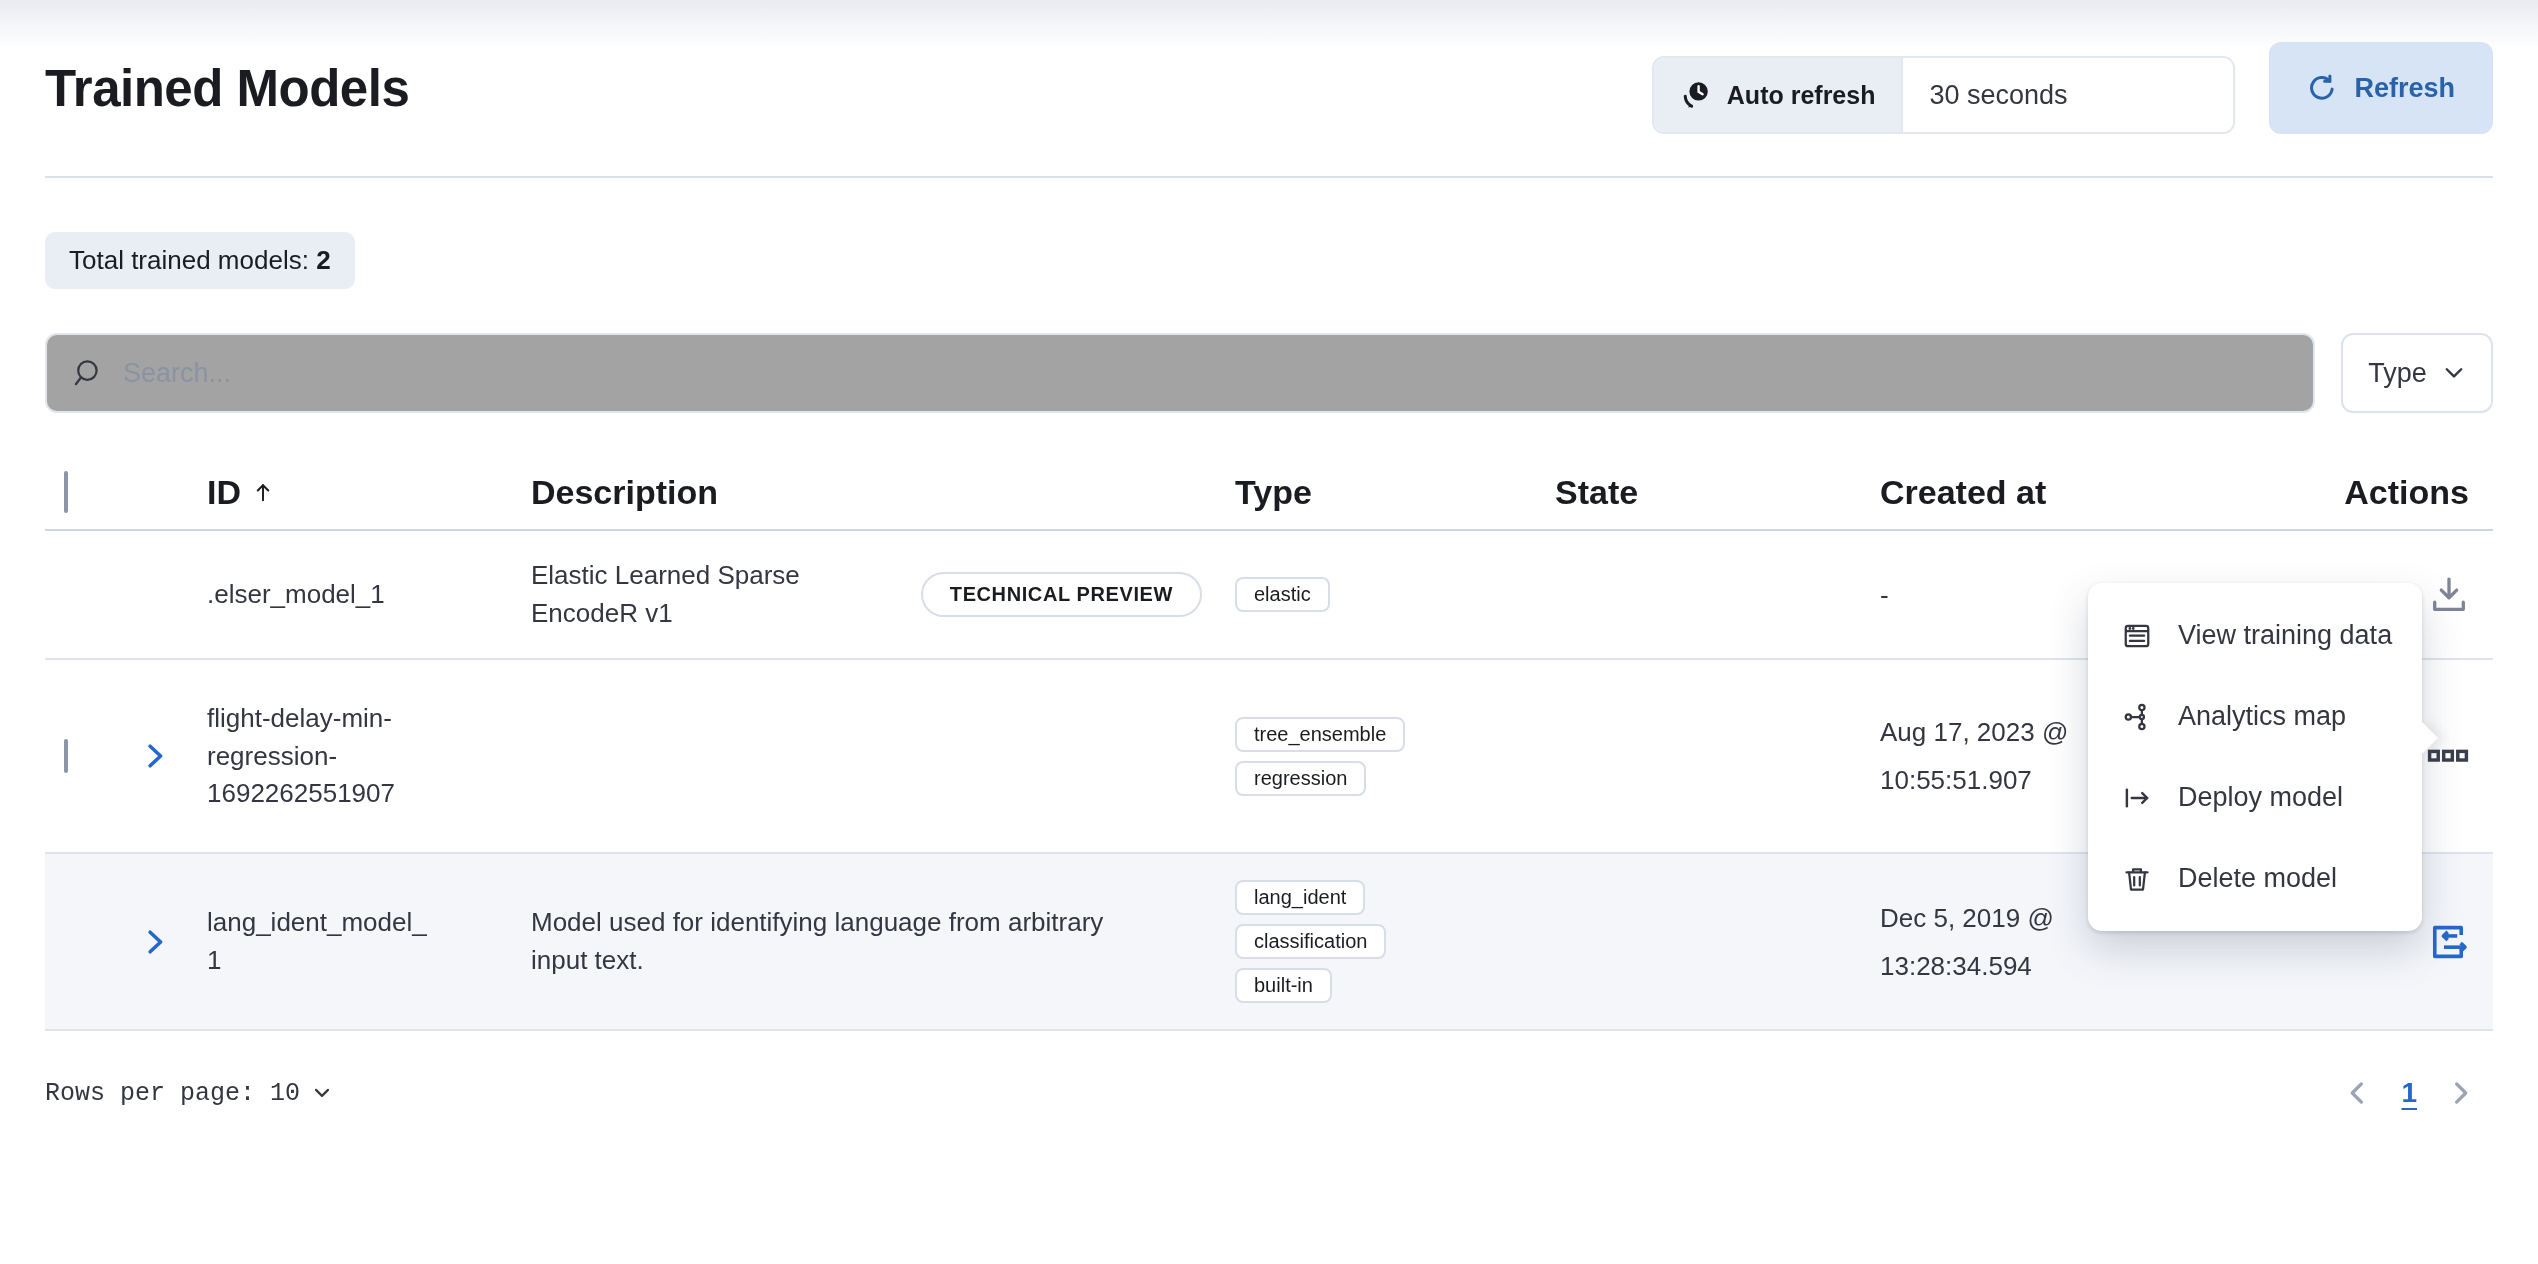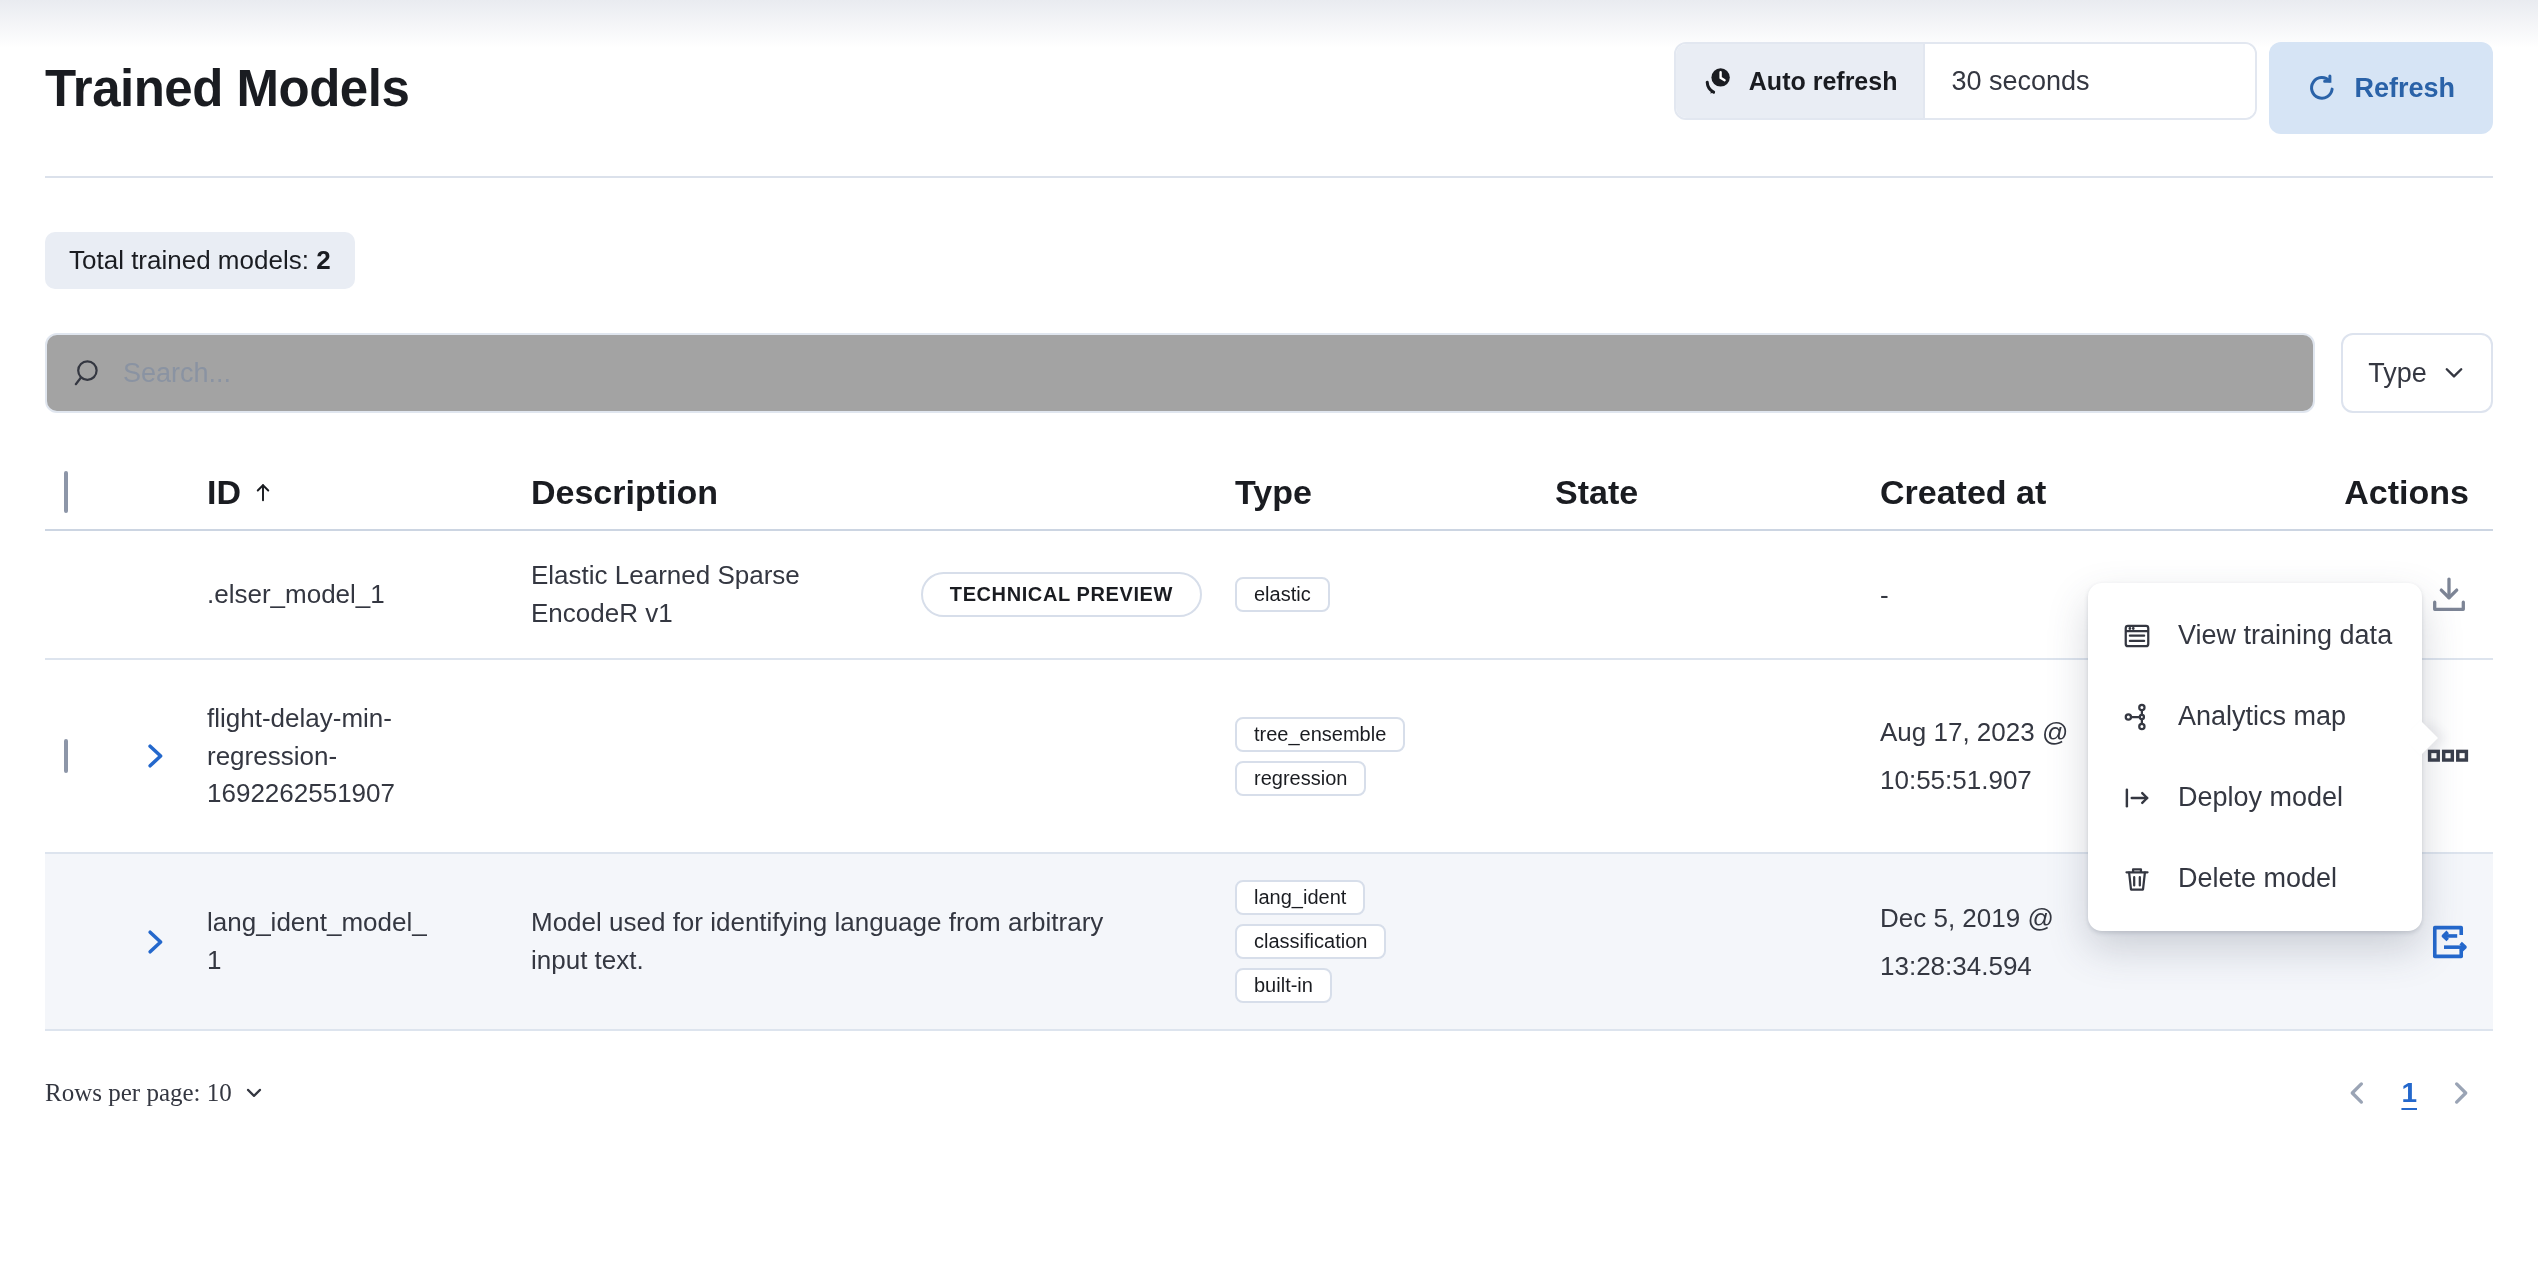--- a/index.html
+++ b/index.html
@@ -5,21 +5,21 @@
   * { margin:0; padding:0; box-sizing:border-box; }
   html,body { width:2538px; height:1264px; background:#fff; font-family:"Liberation Sans",sans-serif; color:var(--text,#343741); }
   body { position:relative; overflow:hidden; }
   body::before { content:""; position:absolute; top:0; left:0; width:2538px; height:48px;
     background:linear-gradient(to bottom,#e9ebf0, rgba(255,255,255,0)); pointer-events:none; }
   .page { padding:0 45px; position:relative; }
 
   
   .hdr { display:flex; justify-content:space-between; align-items:center; padding-top:42px; }
   h1 { font-size:51px; font-weight:800; color:var(--title-text,#1a1c21); letter-spacing:-0.5px; }
-  .hdr-right { display:flex; align-items:flex-start; gap:12px; }
+  .hdr-right { display:flex; align-items:flex-end; gap:34px; }
   .refresh-group { display:flex; align-items:stretch; height:78px; border:2px solid #e2e7f0; border-radius:12px; overflow:hidden; background:#fff; }
   .rg-prepend { display:flex; align-items:center; gap:15px; padding:0 26px; background:var(--badge-bg,#e9edf4); font-weight:700; font-size:25px; color:var(--title-text,#1a1c21); border-right:2px solid #e2e7f0; }
   .rg-input { border:none; outline:none; width:330px; padding:0 26px; font-size:27px; font-family:inherit; color:var(--text,#343741); background:#fff; }
   .btn-refresh { display:flex; align-items:center; gap:17px; height:92px; padding:0 38px; border:none; border-radius:12px;
     background:var(--primary-btn-bg,#d6e4f5); color:var(--primary-btn-text,#2a62a8); font-size:27px; font-weight:700; font-family:inherit; cursor:pointer; }
   hr.top-rule { border:none; border-top:2px solid #dbe1eb; margin-top:42px; }
 
   
   .total-badge { display:inline-block; margin-top:54px; padding:13px 24px; background:var(--badge-bg,#e9edf4); border-radius:10px; font-size:26px; color:var(--title-text,#1a1c21); }
   .total-badge b { font-weight:700; }
@@ -54,21 +54,21 @@
   .tag { padding:4px 17px; border:2px solid #d7deea; border-radius:8px; background:#fff; font-size:20px; color:var(--title-text,#1a1c21); }
   .created { max-width:226px; line-height:1.85; overflow-wrap:break-word; }
   .act-cell { display:flex; justify-content:flex-end; padding-right:22px; }
 
   .checkbox { width:34px; height:34px; border-radius:8px; border:2px solid #8d96a8; background:#fff; cursor:pointer; }
   .checkbox.disabled { border:none; background:#d3dbe6; cursor:default; }
   .expand-btn { background:none; border:none; cursor:pointer; display:flex; align-items:center; padding:0; }
 
   
   .foot { display:flex; justify-content:space-between; align-items:center; margin-top:46px; }
-  .rpp { display:flex; align-items:center; gap:12px; background:none; border:none; font-family:Liberation Serif, serif; font-size:25px; color:var(--text,#343741); cursor:pointer; }
+  .rpp { display:flex; align-items:center; gap:12px; background:none; border:none; font-family:Liberation Mono, monospace; font-size:25px; color:var(--text,#343741); cursor:pointer; }
   .pager { display:flex; align-items:center; gap:30px; padding-right:18px; }
   .pg-arrow { background:none; border:none; cursor:pointer; display:flex; align-items:center; }
   .pg-num { font-size:28px; font-weight:700; color:var(--accent-blue,#2468cc); text-decoration:underline; text-underline-offset:6px; cursor:pointer; }
 
   
   .ctx-menu { position:absolute; left:2088px; top:583px; width:334px; background:#fff; border-radius:14px; padding:12px 0;
     box-shadow:0 18px 40px rgba(60,70,90,0.22), 0 2px 4px rgba(60,70,90,0.18); z-index:20; }
   .ctx-menu::after { content:""; position:absolute; right:-11px; top:143px; width:24px; height:24px; background:#fff; transform:rotate(45deg);
     box-shadow:6px -6px 10px rgba(60,70,90,0.08); }
   .ctx-item { display:flex; align-items:center; gap:26px; height:81px; padding:0 34px; font-size:27px; color:var(--text,#343741); cursor:pointer; white-space:nowrap; }

